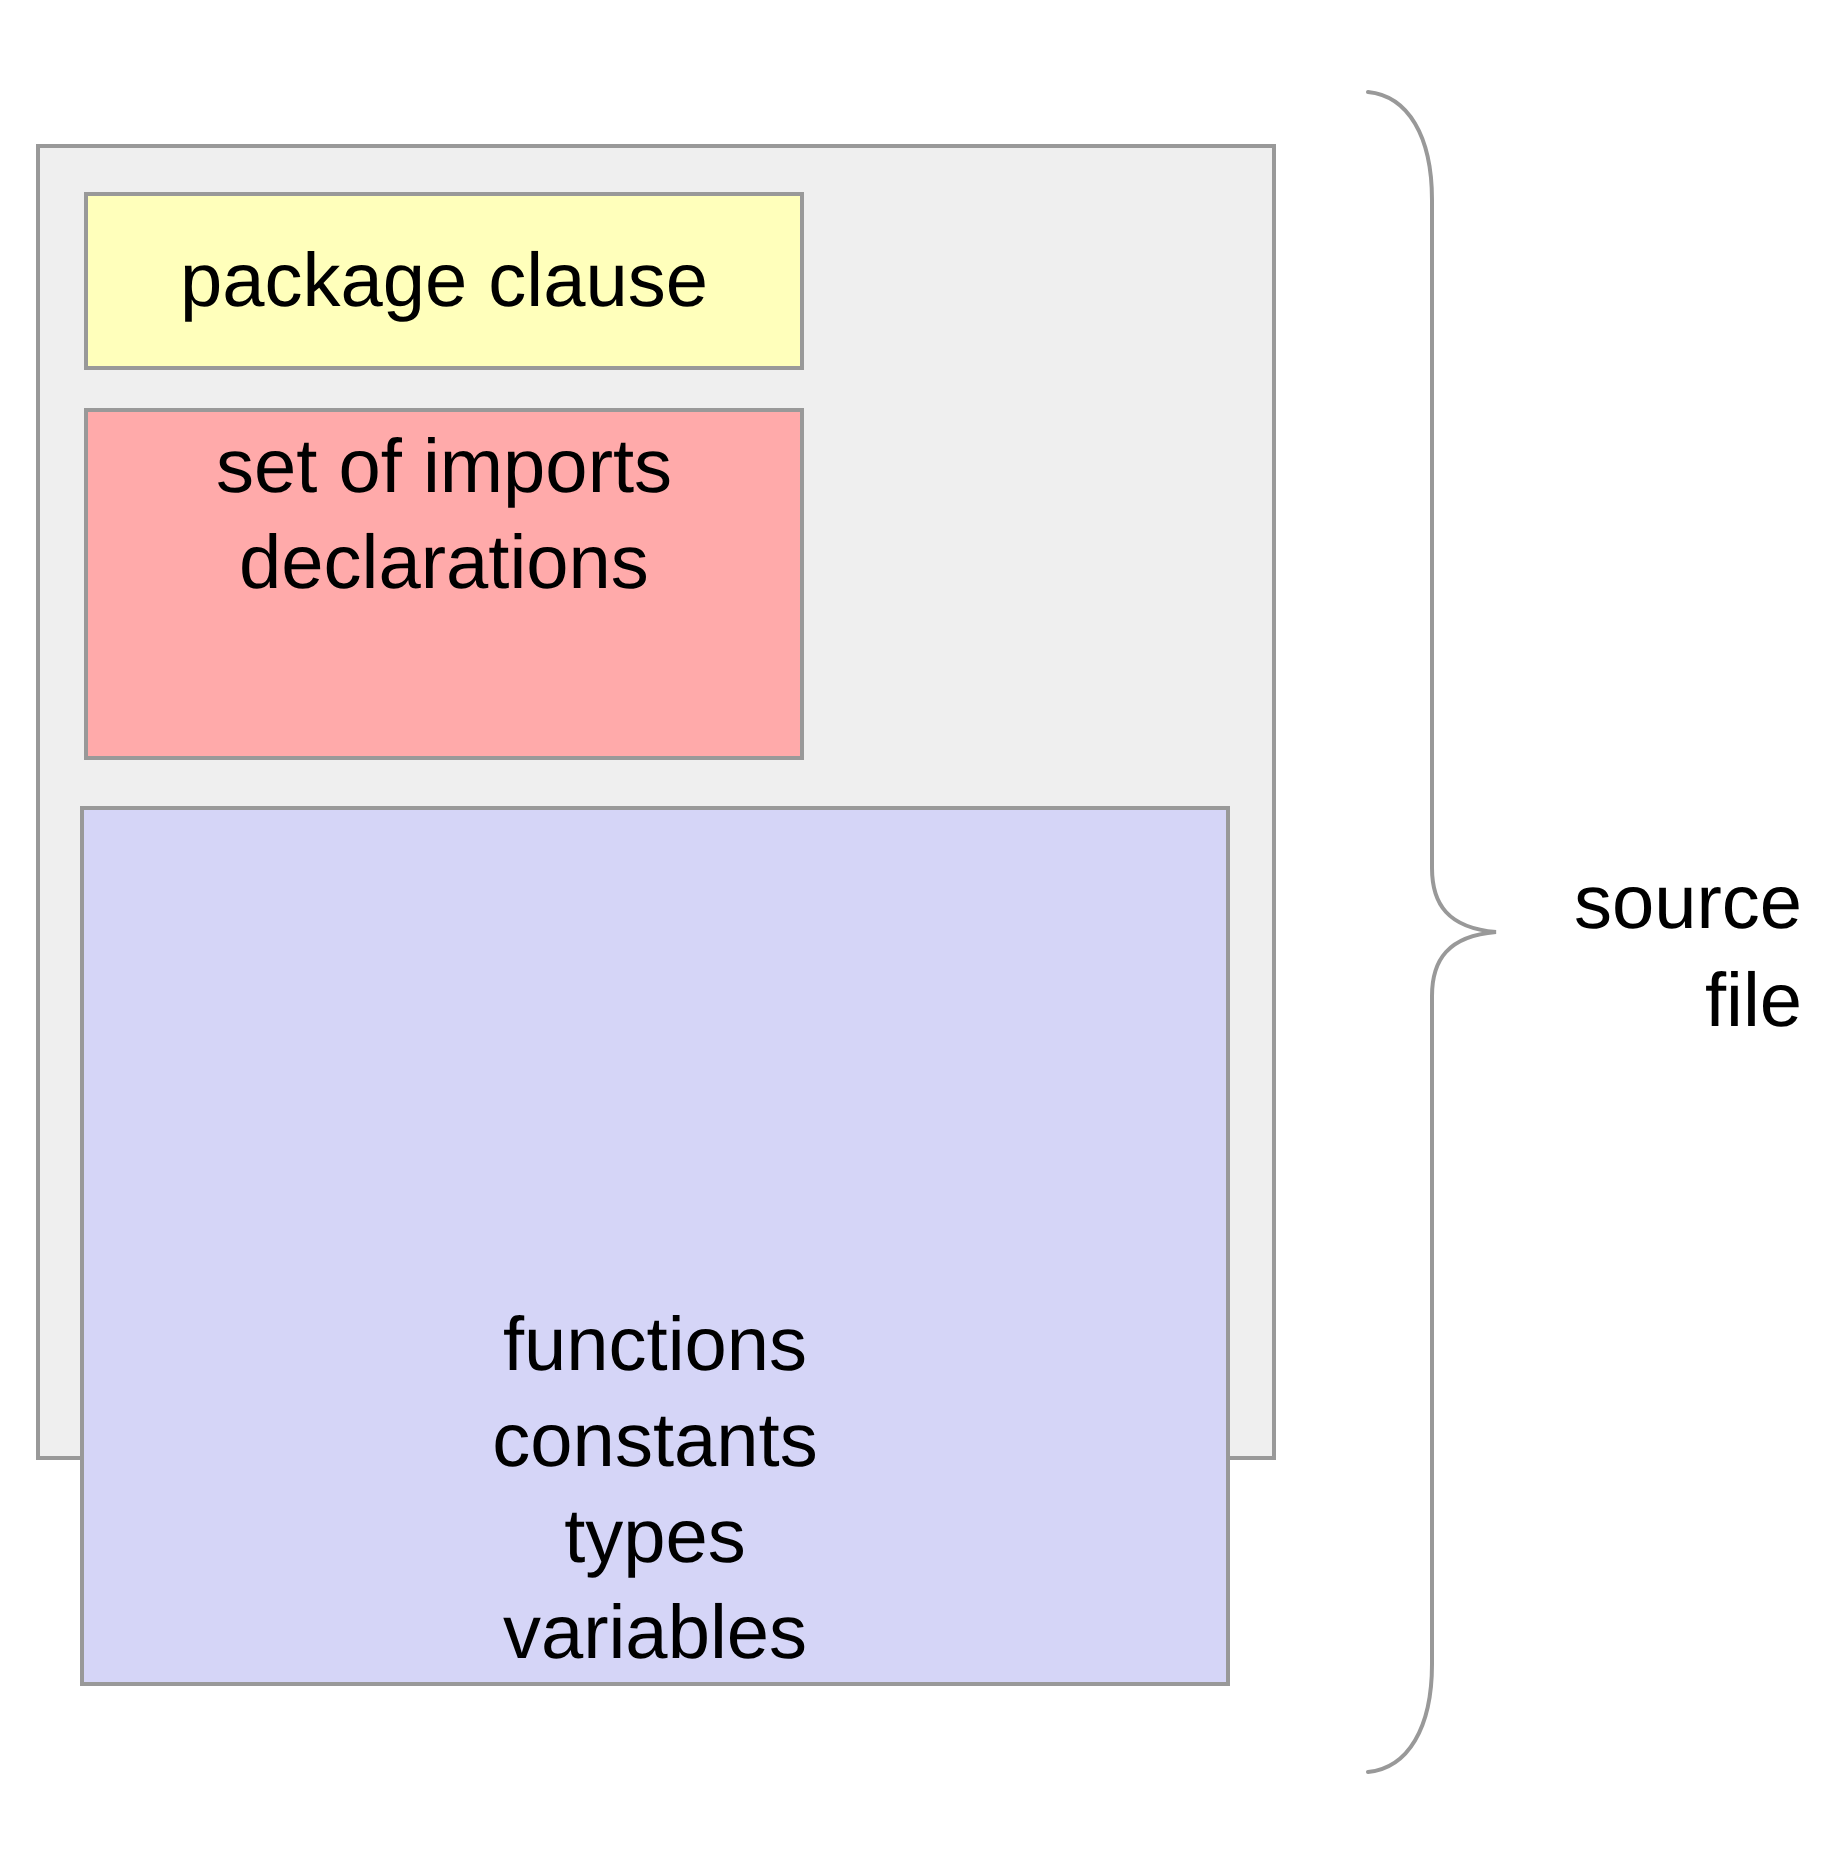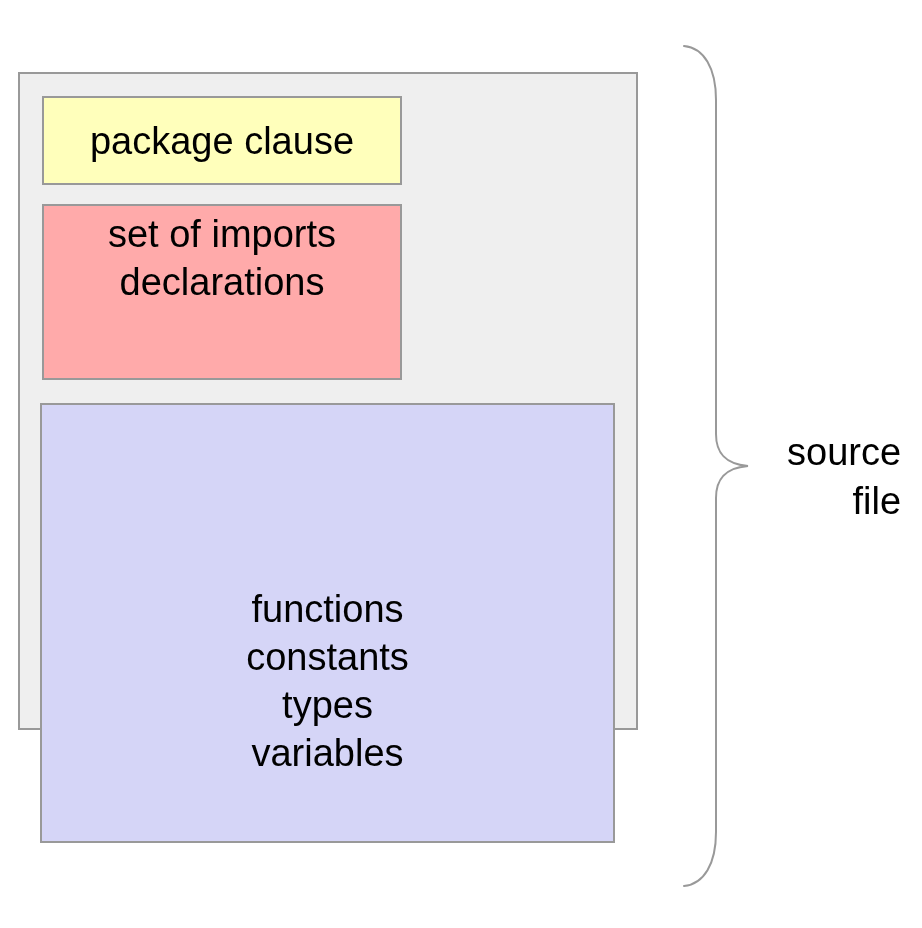--- a/index.html
+++ b/index.html
@@ -51,21 +51,21 @@
     width: 360px;
     height: 176px;
     align-items: flex-start;
     padding-top: 4px;
   }
   .decls-box {
     left: 20px;
     top: 329px;
     width: 575px;
     height: 440px;
-    align-items: center;
+    align-items: flex-end;
     padding-top: 115px;
   }
   .brace-svg {
     position: absolute;
     left: 670px;
     top: 40px;
     width: 90px;
     height: 855px;
   }
   .side-label {

